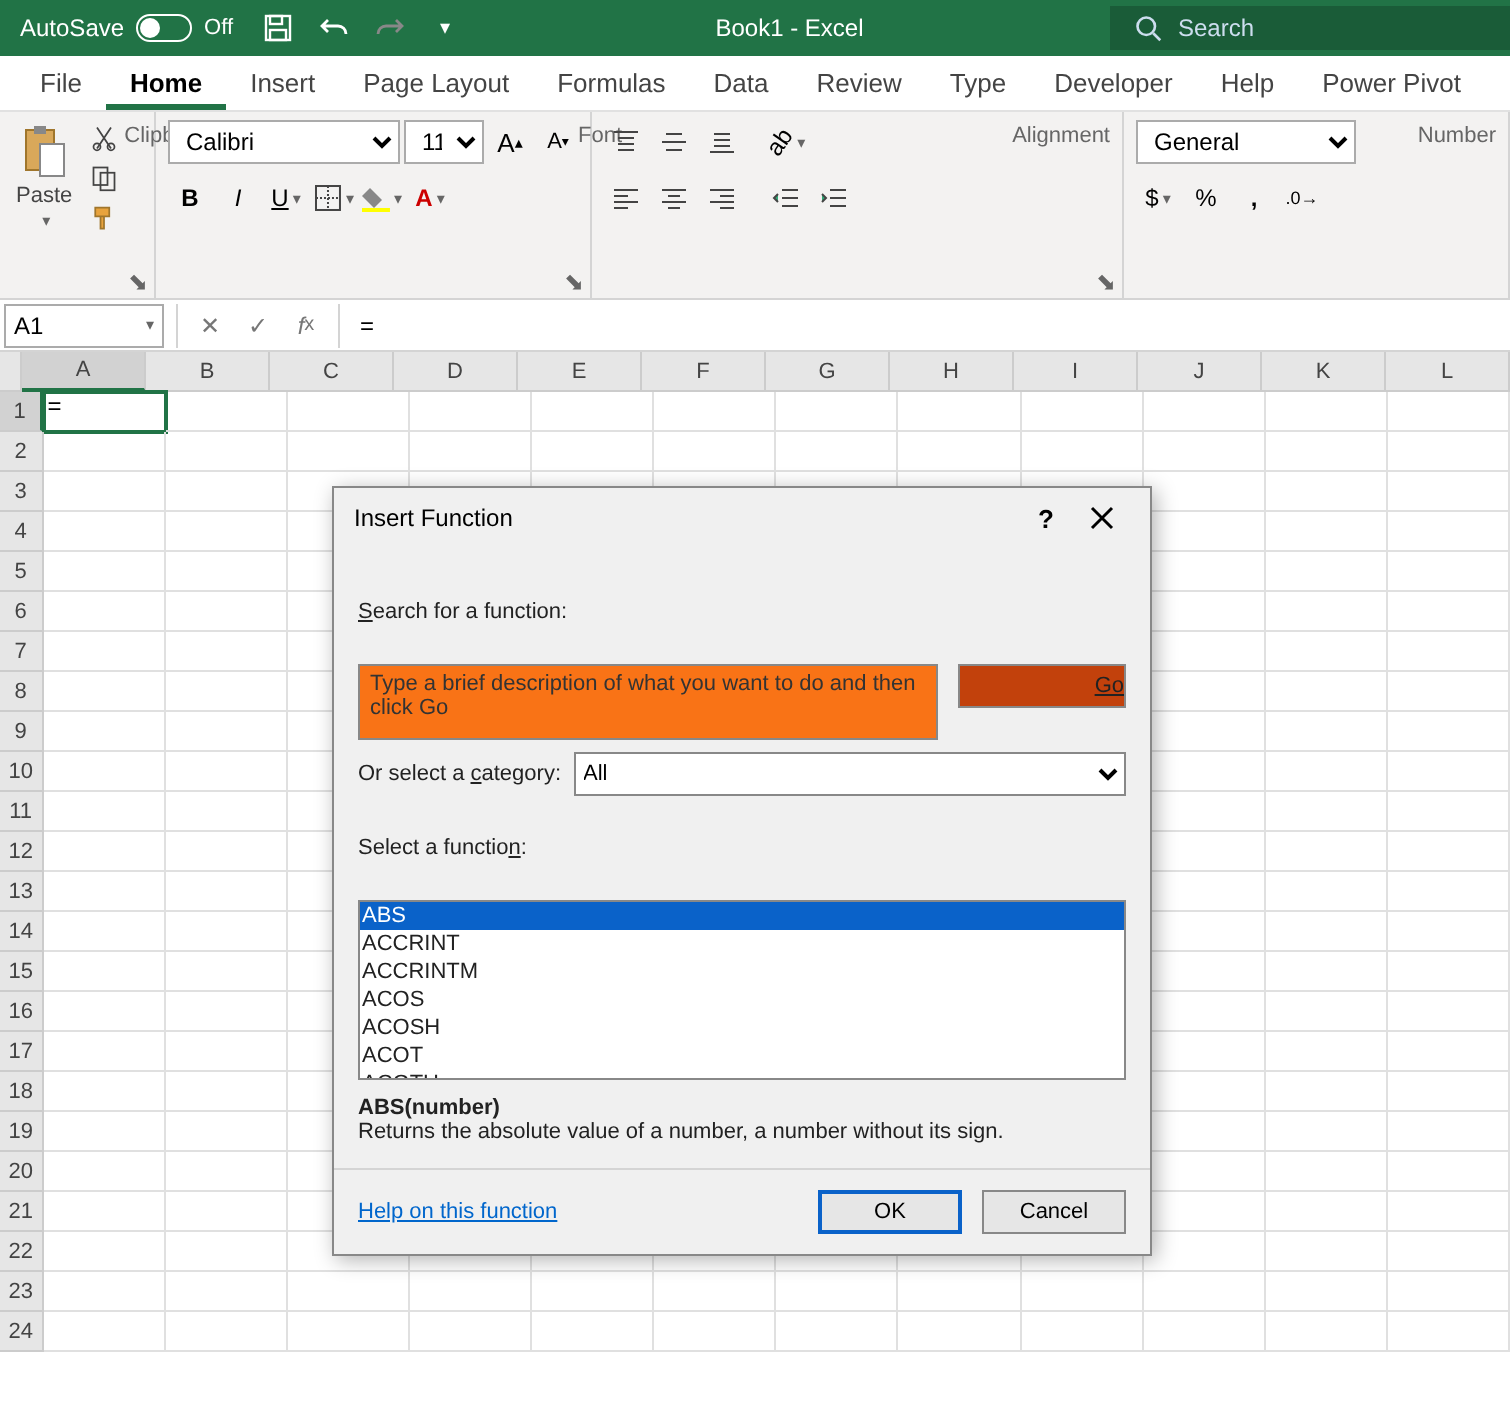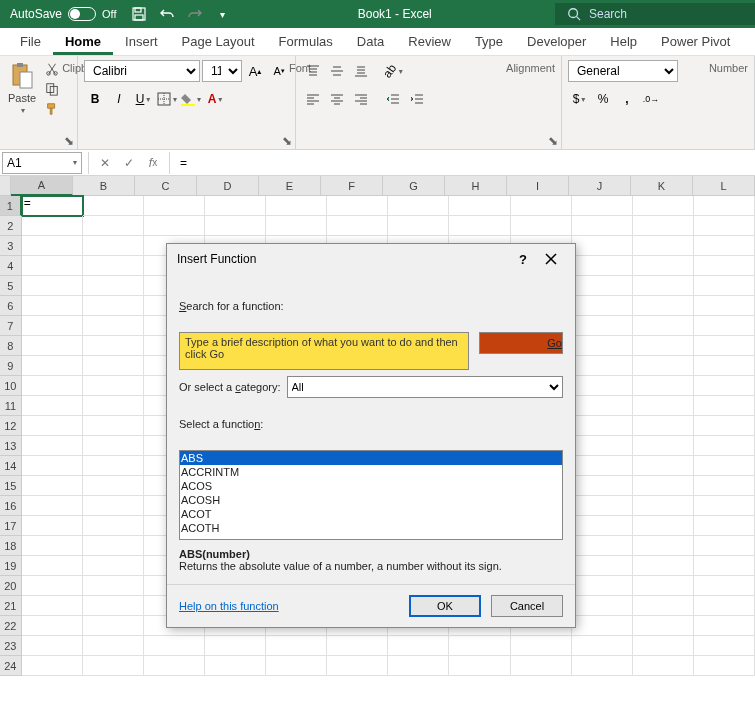--- a/index.html
+++ b/index.html
@@ -60,21 +60,21 @@
 
 
 .dialog { position: absolute; left: 166px; top: 243px; width: 410px; background: #f0f0f0; border: 1px solid #888; box-shadow: 2px 2px 10px rgba(0,0,0,0.3); }
 .dlg-title { height: 30px; display: flex; align-items: center; padding: 0 10px; font-size: 12px; }
 .dlg-title .spacer { flex: 1; }
 .dlg-title .tbtn { width: 28px; height: 24px; display: flex; align-items: center; justify-content: center; font-size: 13px;}
 .dlg-body { padding: 6px 12px 12px 12px; font-size: 11px; color: #222; }
 .dlg-body label { display: block; margin: 20px 0; }
 .dlg-body .u { text-decoration: underline; }
 .searchrow { display: flex; gap: 10px; align-items: flex-start; margin-bottom: 6px; }
-.searchbox { flex: 1; height: 38px; border: 1px solid #888; background: #fde047; padding: 3px 5px; font-size: 11px; color: #333; white-space: normal; }
+.searchbox { flex: 1; height: 38px; border: 1px solid #888; background: #f97316; padding: 3px 5px; font-size: 11px; color: #333; white-space: normal; }
 .gobtn { width: 84px; height: 22px; border: 1px solid #888; background: #c2410c; font-size: 11px; text-align:center; display:flex; align-items:center; justify-content:flex-end;}
 .catrow { display: flex; align-items: center; gap: 6px; margin-bottom: 8px; }
 .catrow select { flex: 1; height: 22px; border: 1px solid #888; background: #fff; font-size: 11px; }
 .funclist { border: 1px solid #888; background: #fff; height: 90px; overflow-y: scroll; font-size: 11px; }
 .funclist .item { padding: 1px 1px; }
 .funclist .item.sel { background: #0a62c9; color: #fff; }
 .desc { margin-top: 8px; }
 .desc b { font-size: 11px; }
 .dlg-footer { display: flex; align-items: center; padding: 10px 12px; border-top: 1px solid #d4d4d4; }
 .dlg-footer .help { color: #0066cc; text-decoration: underline; font-size: 11px; }
@@ -720,20 +720,21 @@
           <span class="u">Go</span>
         </div>
     </div>
     <div class="catrow">
       <span>Or select a <span class="u">c</span>ategory:</span>
       <select><option>All</option></select>
     </div>
     <label>Select a functio<span class="u">n</span>:</label>
     <div class="funclist" id="funclist">
         <div class="item sel">ABS</div>
+        <div class="item">ACCRINT</div>
         <div class="item">ACCRINTM</div>
         <div class="item">ACOS</div>
         <div class="item">ACOSH</div>
         <div class="item">ACOT</div>
         <div class="item">ACOTH</div>
       </div>
     <div class="desc">
       <b>ABS(number)</b><br>
       <span>Returns the absolute value of a number, a number without its sign.</span>
     </div>

